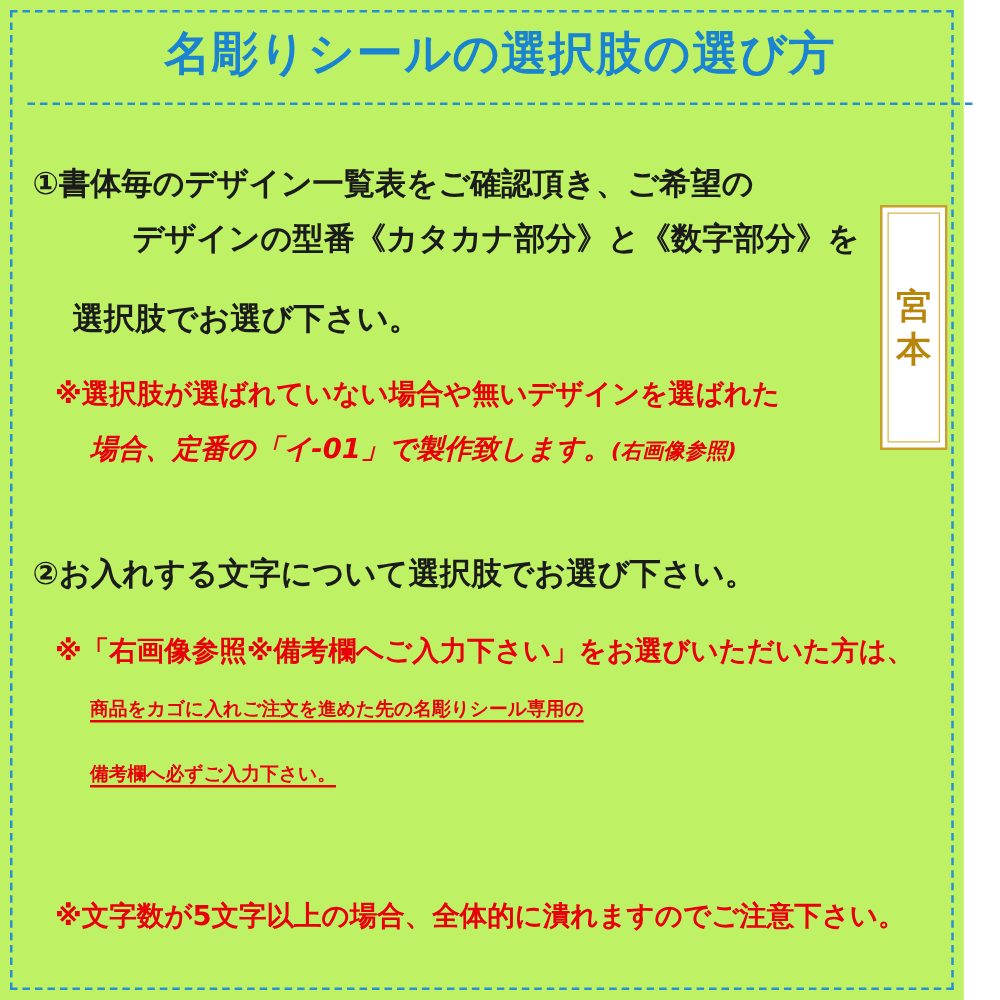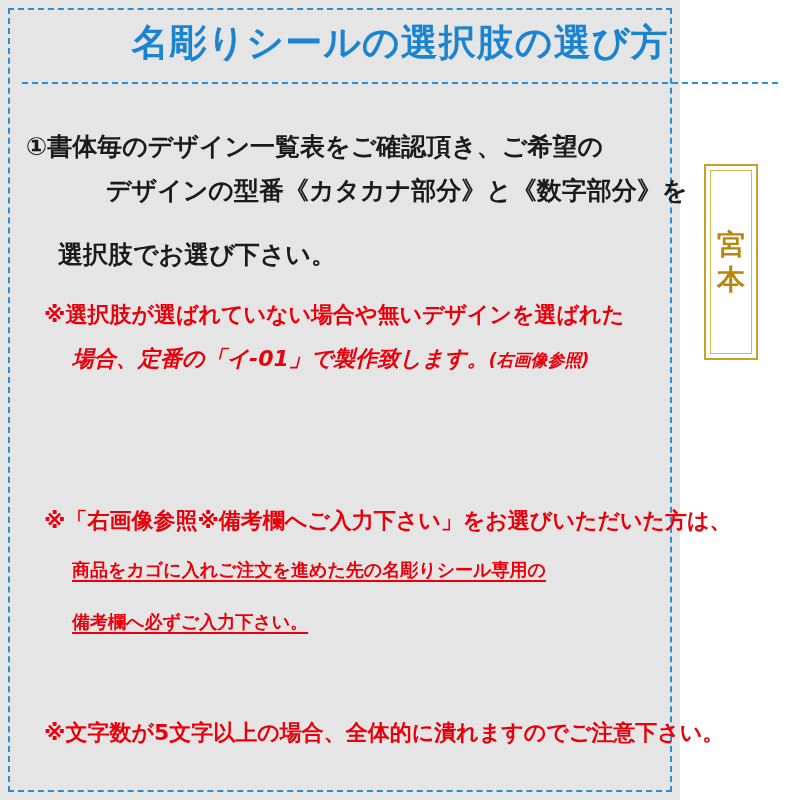--- a/index.html
+++ b/index.html
@@ -8,24 +8,24 @@
   }
   body {
     width: 800px;
     height: 800px;
     background: #ffffff;
     font-family: "Liberation Sans", sans-serif;
     overflow: hidden;
   }
   .page {
     position: relative;
-    width: 680px;
+    width: 771px;
     height: 800px;
     box-sizing: border-box;
-    background: #e5e5e5;
+    background: #bef264;
   }
   
   .frame {
     position: absolute;
     left: 8px;
     top: 8px;
     right: 8px;
     bottom: 8px;
     border: 2px dashed #2b8fd4;
     box-sizing: border-box;
@@ -68,21 +68,21 @@
     font-size: 25px;
     font-weight: bold;
   }
   .red {
     color: #e8000a;
     font-size: 22px;
     font-weight: bold;
   }
   .red-u {
     color: #e8000a;
-    font-size: 18px;
+    font-size: 15px;
     font-weight: bold;
     text-decoration: underline;
     text-decoration-thickness: 2px;
     text-underline-offset: 4px;
   }
   .small {
     font-size: 17px;
   }
   
   .sample-plate {
@@ -139,20 +139,21 @@
 
     <div class="blk black" style="left:2px; top:10px;margin-top:24px;">①書体毎のデザイン一覧表をご確認頂き、ご希望の</div>
     <div class="blk black" style="left:34px; top:78px;margin-left:48px;">デザインの型番《カタカナ部分》と《数字部分》を</div>
     <div class="blk black" style="left:34px; top:142px;">選択肢でお選び下さい。</div>
 
     <div class="blk red" style="left:20px; top:204px;">※選択肢が選ばれていない場合や無いデザインを選ばれた</div>
     <div class="blk" style="left:48px; top:248px;font-style:italic;">
       <span class="red">場合、定番の「イ-01」で製作致します。</span><span class="red small">(右画像参照)</span>
     </div>
 
+    <div class="blk black" style="left:2px; top:346px;">②お入れする文字について選択肢でお選び下さい。</div>
 
     <div class="blk red" style="left:20px; top:410px;">※「右画像参照※備考欄へご入力下さい」をお選びいただいた方は、</div>
     <div class="blk red-u" style="left:48px; top:462px;">商品をカゴに入れご注文を進めた先の名彫りシール専用の</div>
     <div class="blk red-u" style="left:48px; top:514px;">備考欄へ必ずご入力下さい。</div>
     <div class="blk red" style="left:20px; top:622px;">※文字数が5文字以上の場合、全体的に潰れますのでご注意下さい。</div>
   </div>
 
   <div class="sample-plate">
     <div class="inner"></div>
     <div class="sample-text">

